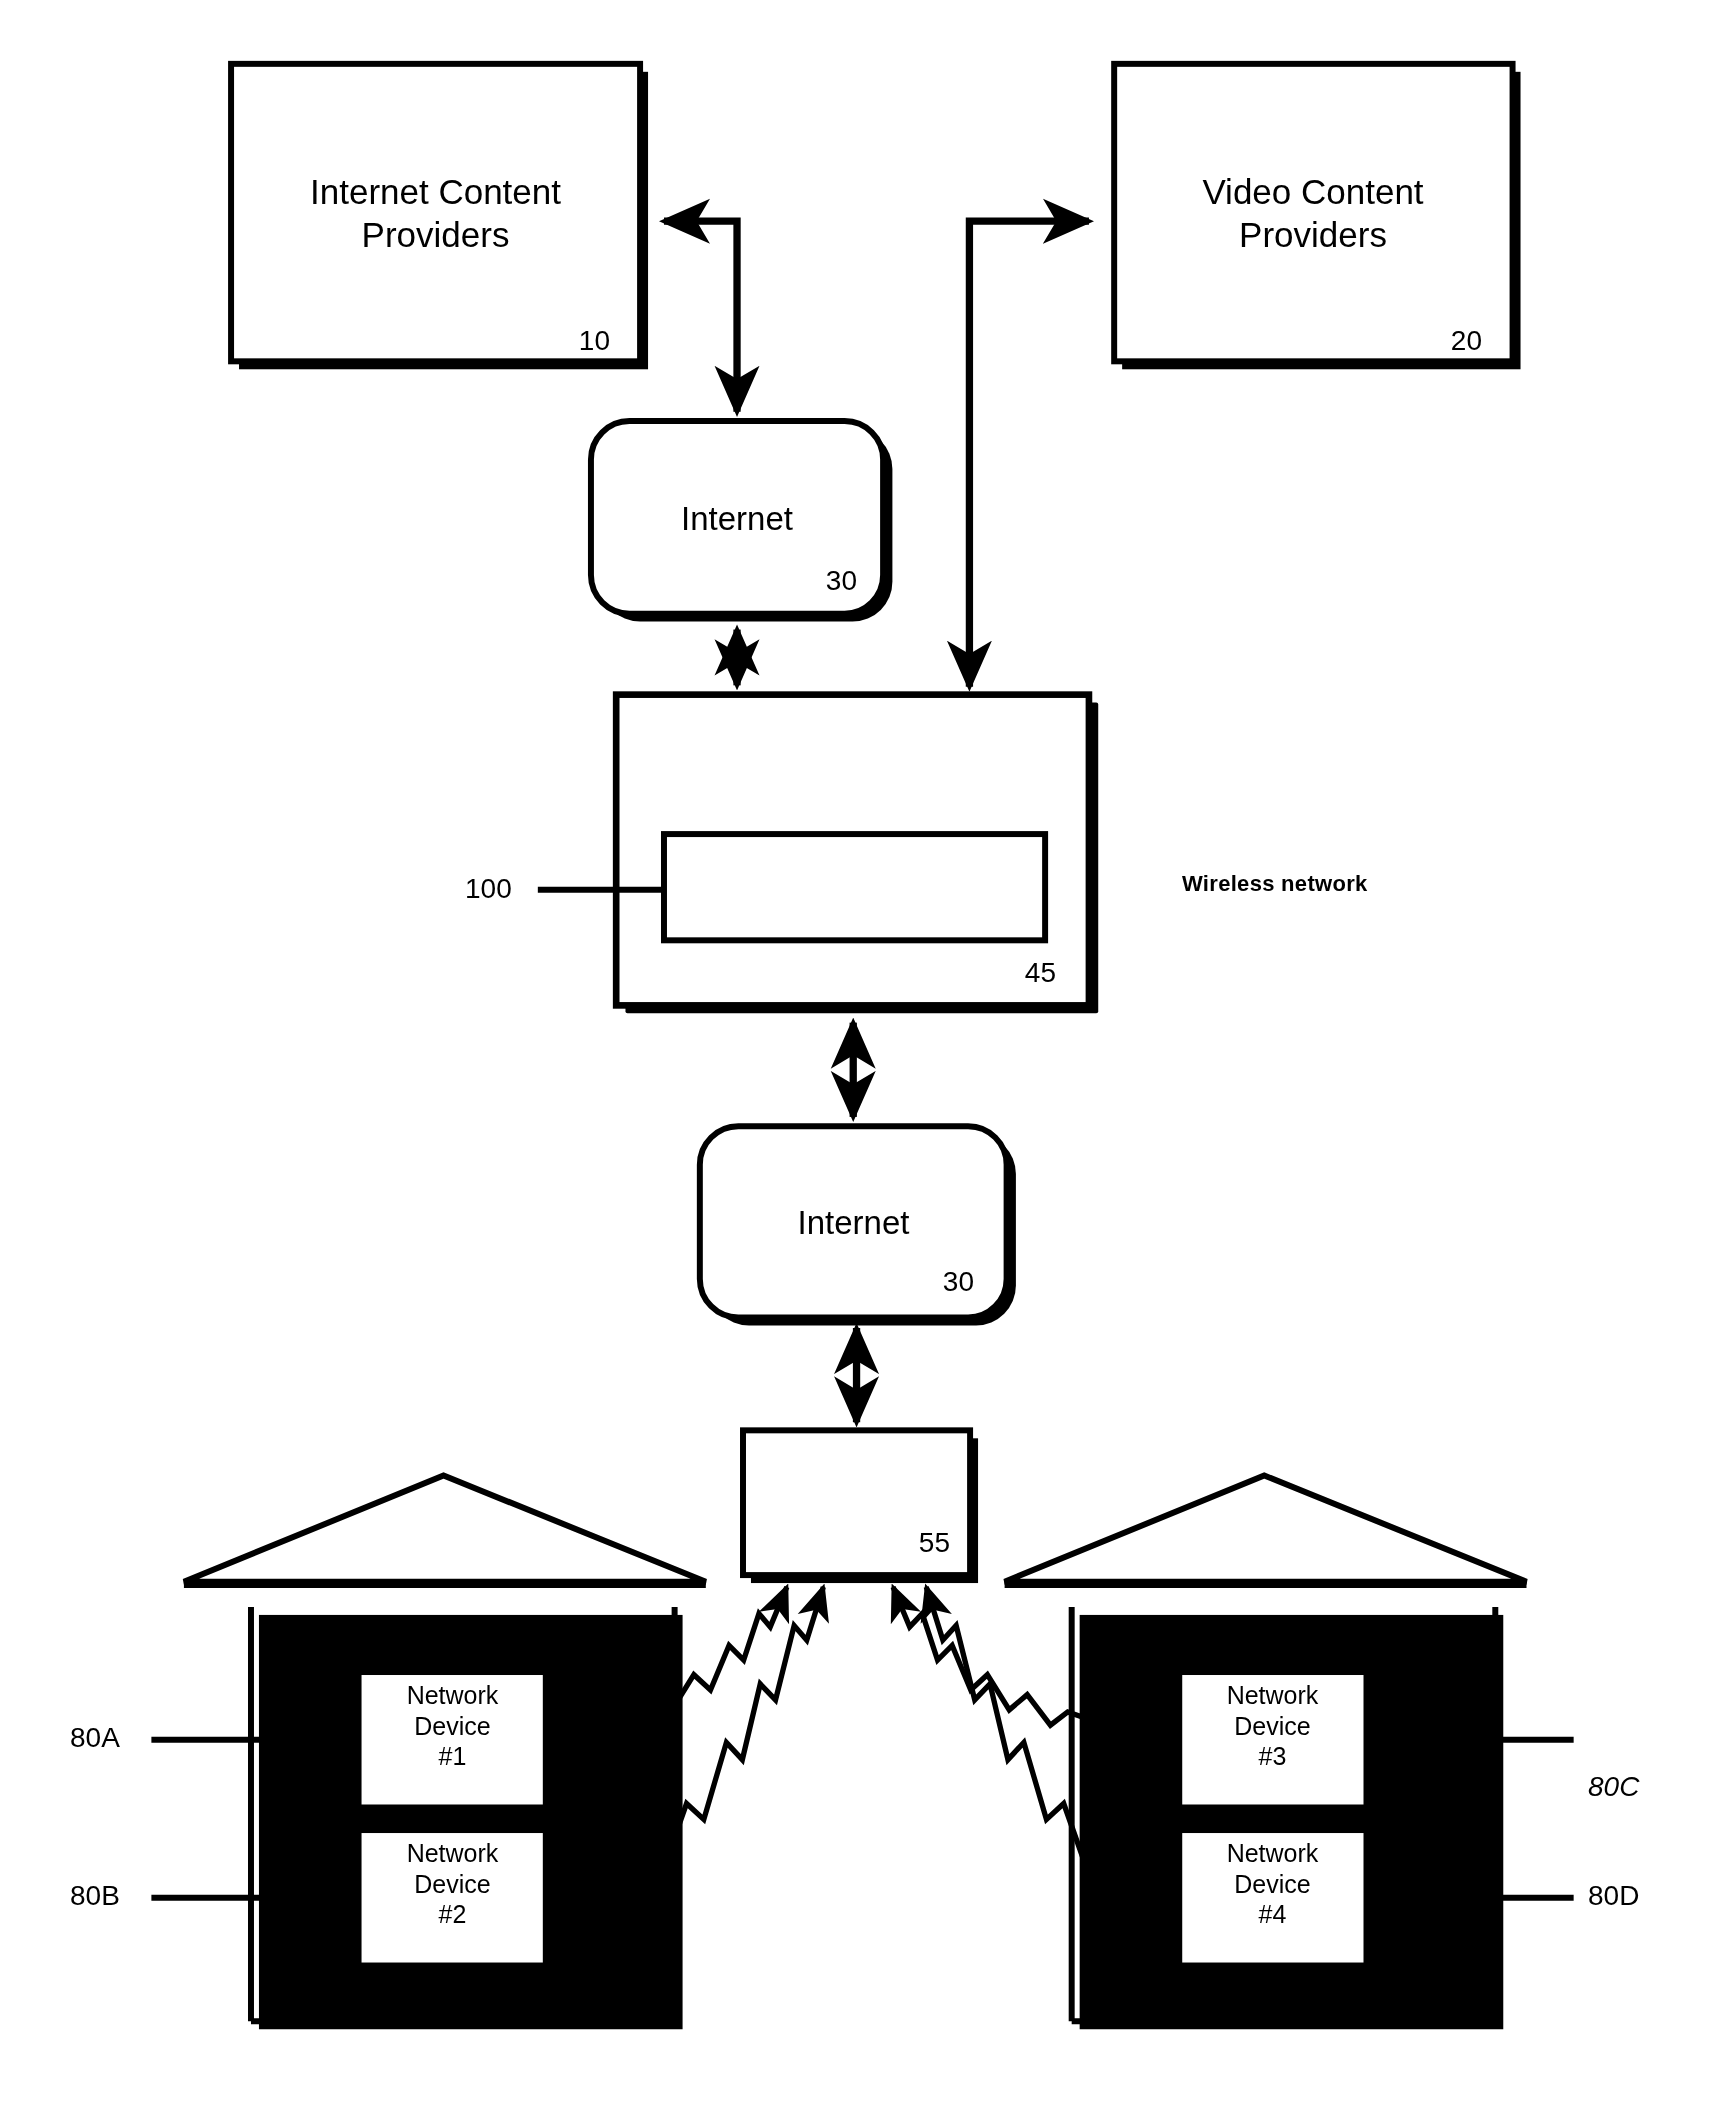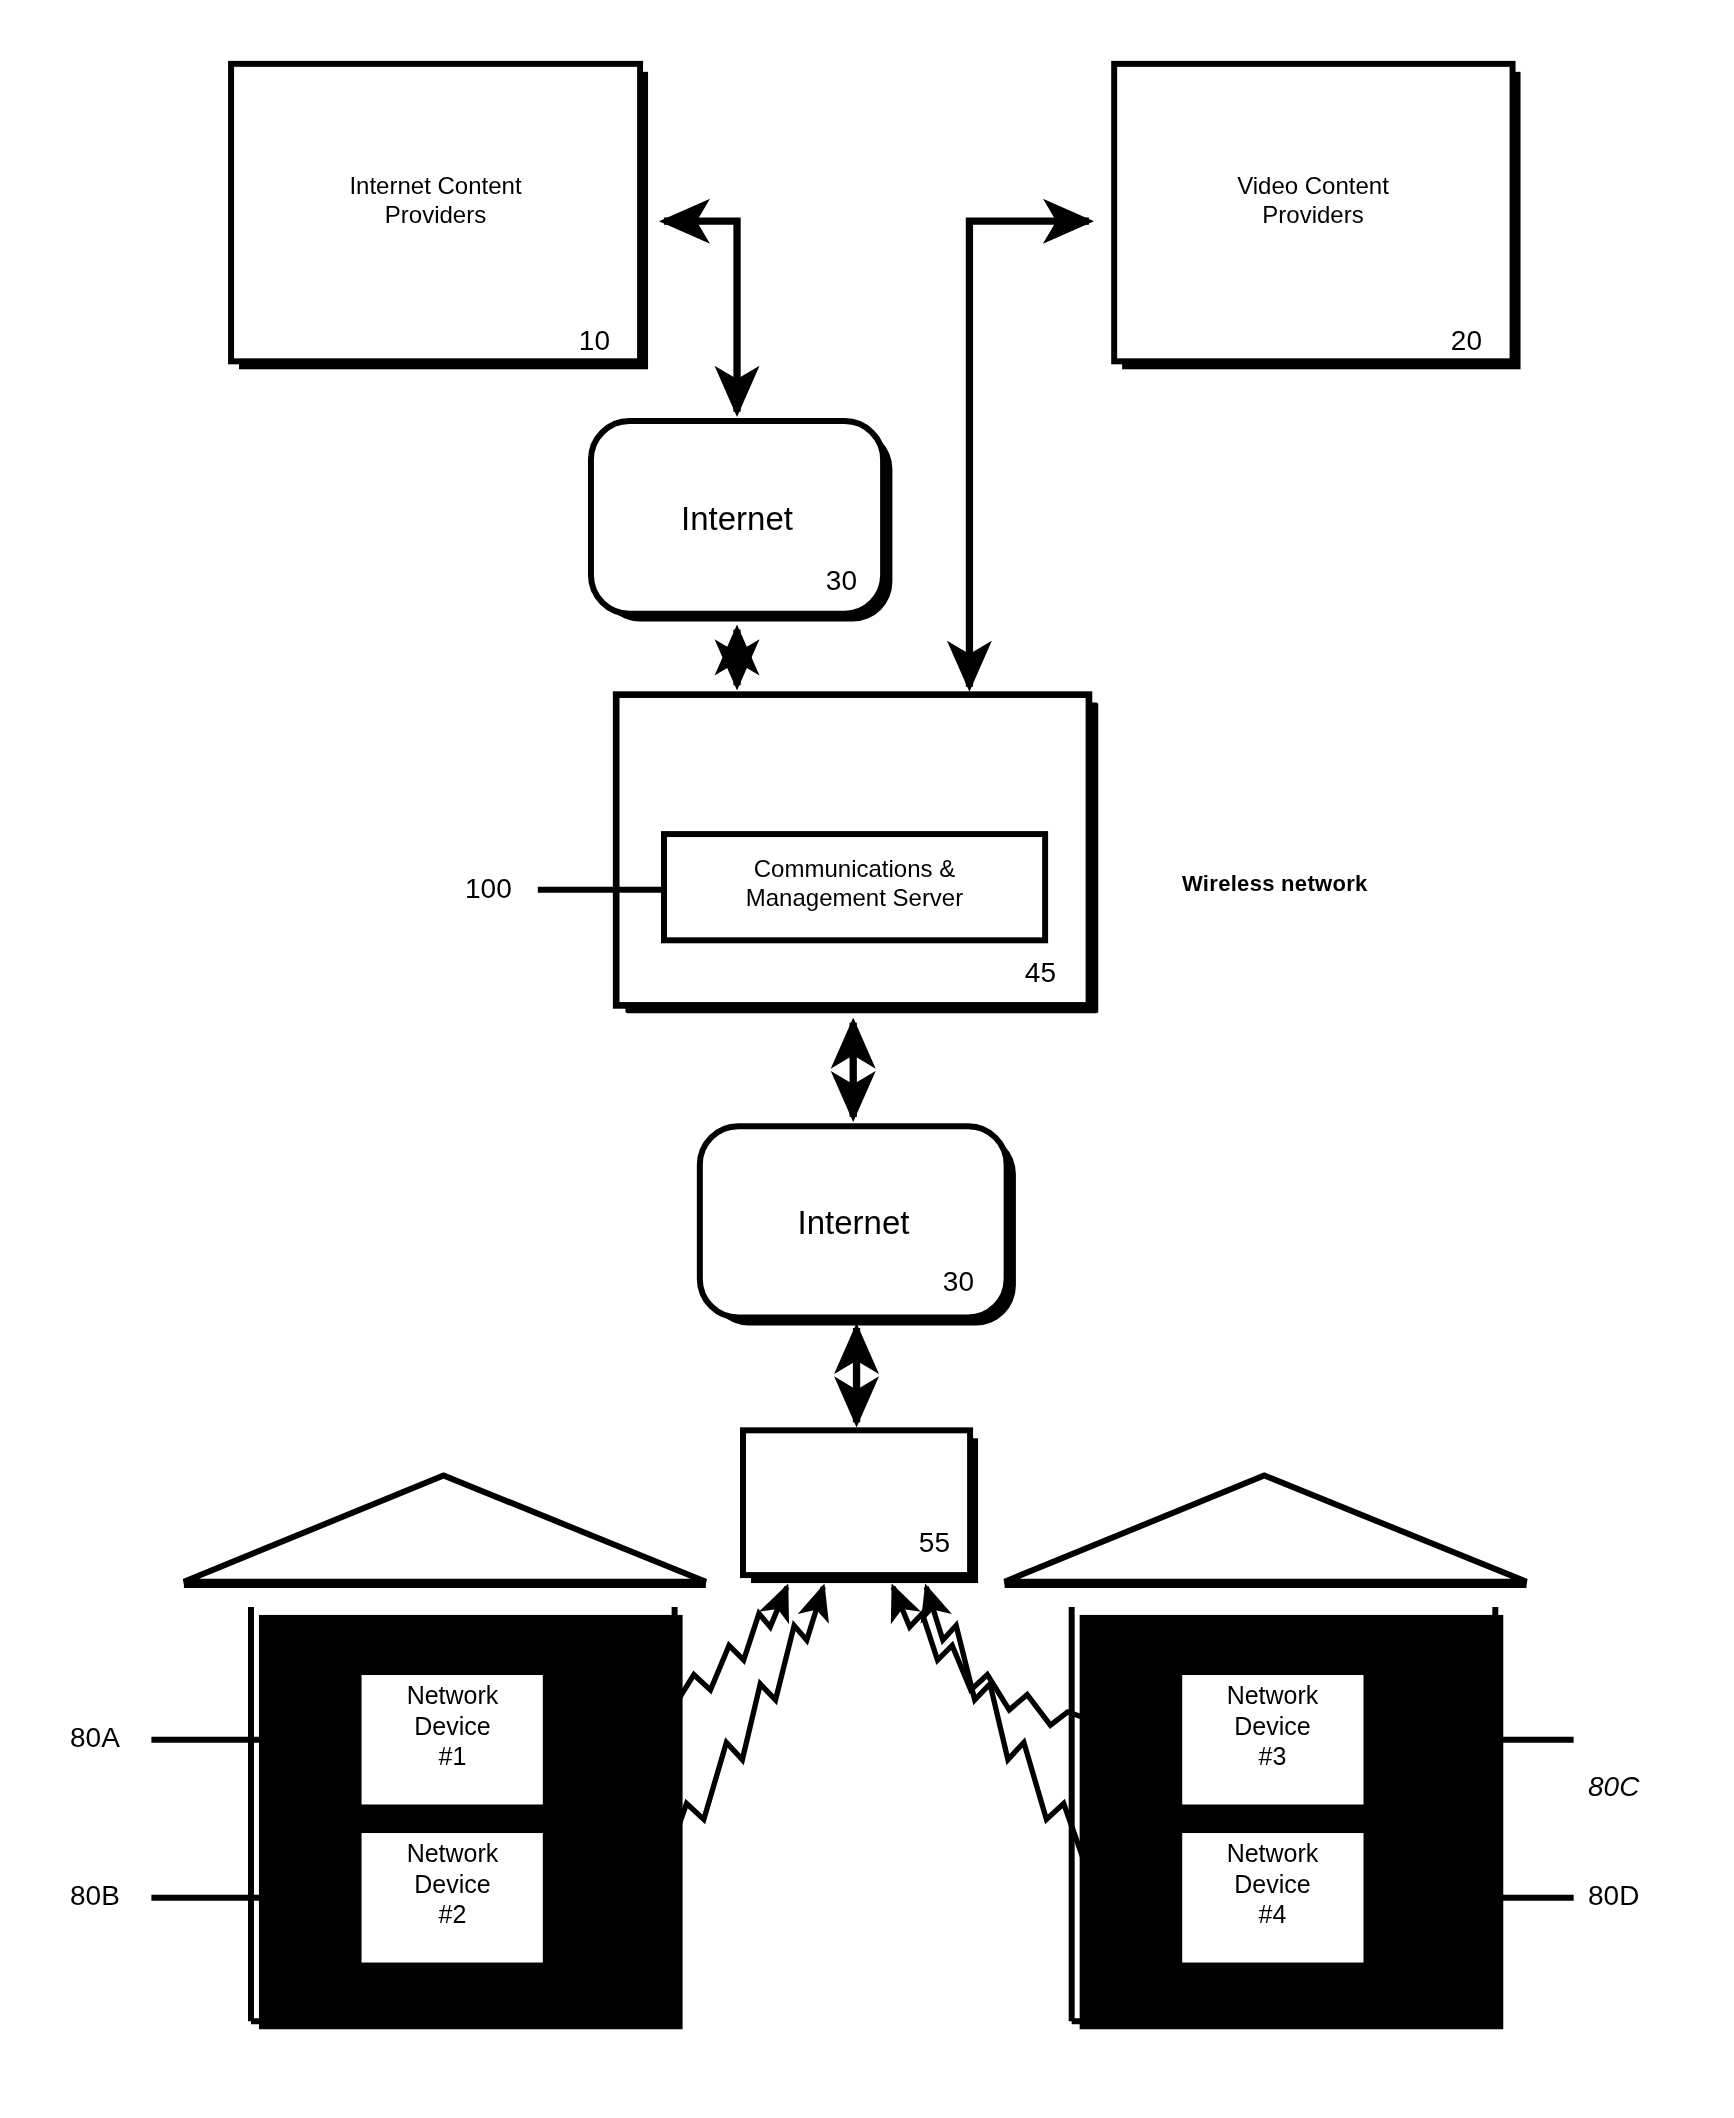--- a/index.html
+++ b/index.html
@@ -25,21 +25,21 @@
   }
   
   .lbl {
     position: absolute;
     color: #000;
     line-height: 1.22;
     white-space: pre-line;
     text-align: center;
   }
   .box-title {
-    font-size: 24px;
+    font-size: 35px;
   }
   .box-title-lg {
     font-size: 33px;
   }
   .refnum {
     font-size: 28px;
     text-align: right;
   }
   .leadnum {
     font-size: 28px;
@@ -184,22 +184,20 @@
 Providers</div>
   <div class="lbl refnum" style="left:497px; top:324px; width:113px;">10</div>
 
   <div class="lbl box-title" style="left:1114px; top:171px; width:398px;">Video Content
 Providers</div>
   <div class="lbl refnum" style="left:1369px; top:324px; width:113px;">20</div>
 
   <div class="lbl box-title-lg" style="left:591px; top:499px; width:292px;">Internet</div>
   <div class="lbl refnum" style="left:737px; top:564px; width:120px;">30</div>
 
-  <div class="lbl box-title" style="left:664px; top:854px; width:381px;">Communications &amp;
-Management Server</div>
   <div class="lbl refnum" style="left:943px; top:956px; width:113px;">45</div>
   <div class="lbl leadnum" style="left:465px; top:872px; width:120px;">100</div>
 
   <div class="lbl box-title-lg" style="left:700px; top:1203px; width:307px;">Internet</div>
   <div class="lbl refnum" style="left:854px; top:1265px; width:120px;">30</div>
 
   <div class="lbl net-label" style="left:1182px; top:871px; width:279px; text-align:left;">Wireless network</div>
 
   <div class="lbl refnum" style="left:830px; top:1526px; width:120px;">55</div>
 

